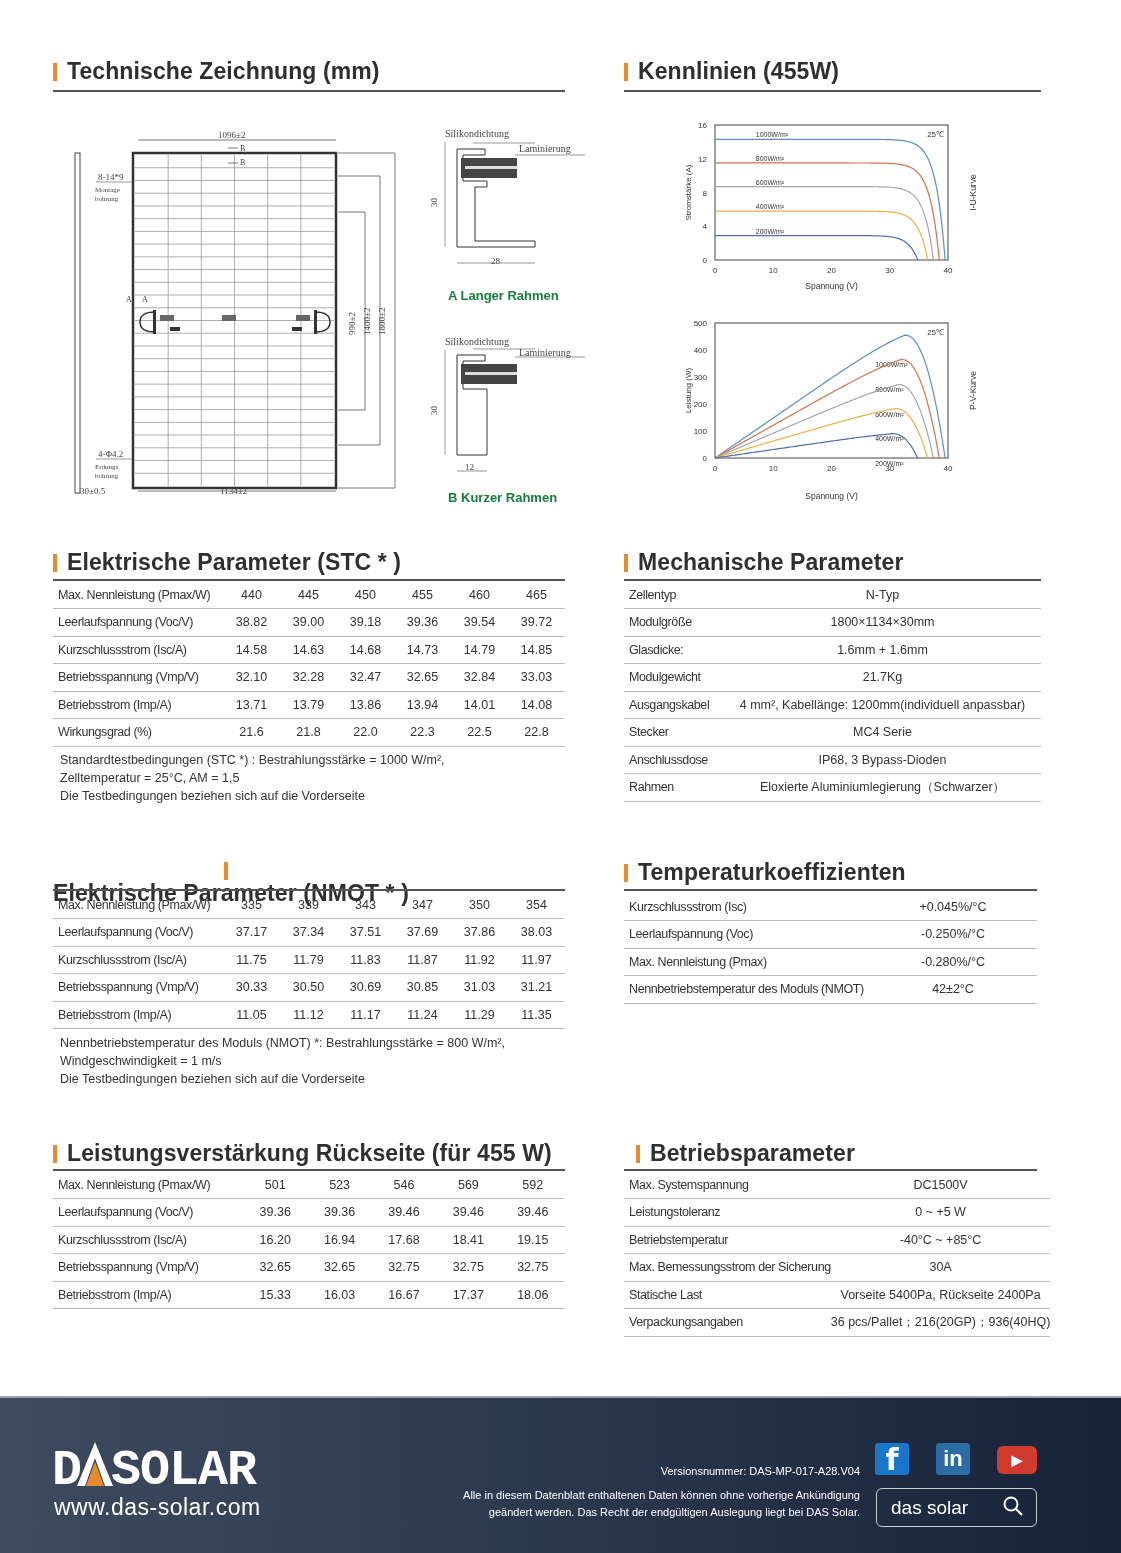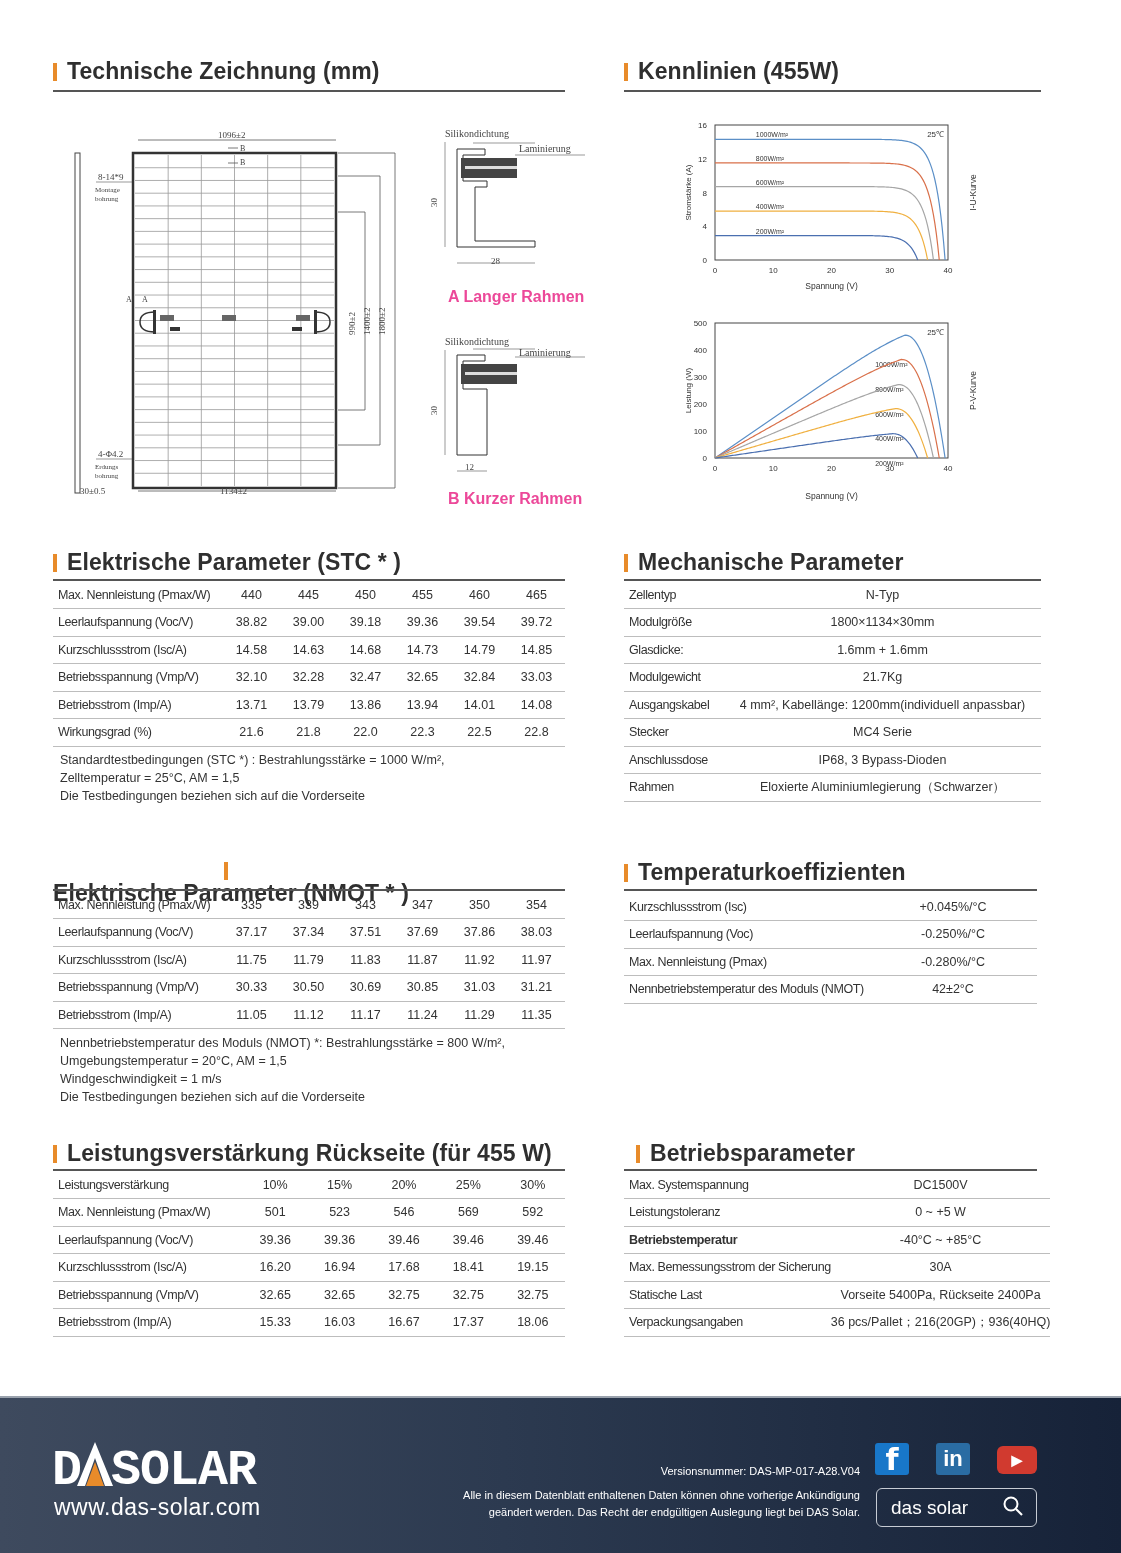--- a/index.html
+++ b/index.html
@@ -7,21 +7,21 @@
   .section-title { position: absolute; font-size: 23px; font-weight: bold; color: #2f2f2f; display: flex; align-items: center; letter-spacing: 0.1px; }
   .section-title .bar { display: inline-block; width: 4px; height: 18px; background: #e88b2a; margin-right: 10px; }
   .rule { position: absolute; height: 2px; background: #555; }
   table.spec { position: absolute; border-collapse: collapse; font-size: 12.5px; color: #333; }
   table.spec td { height: 27.5px; border-bottom: 1px solid #bdbdbd; padding: 0 0 0 5px; white-space: nowrap; }
   table.spec td.num { text-align: center; padding: 0; }
   table.spec td.lbl { letter-spacing: -0.4px; }
   .note { position: absolute; font-size: 12.5px; line-height: 18px; color: #333; }
   .drawing { position: absolute; }
   .drawing text { font-family: "Liberation Serif", serif; fill: #444; }
-  .cap { position: absolute; font-size: 16px; font-weight: bold; color: #ec4899; }
+  .cap { position: absolute; font-size: 13px; font-weight: bold; color: #15803d; }
   .chart { position: absolute; }
   .chart text { font-family: "Liberation Sans", sans-serif; fill: #333; }
   .footer { position: absolute; left: 0; top: 1398px; width: 1121px; height: 155px; background: linear-gradient(90deg, #3e4a5e 0%, #2c3a50 45%, #162238 100%); }
   .footer-line { position: absolute; left: 0; top: 1396px; width: 1121px; height: 2px; background: #9aa2ad; }
   .logo { position: absolute; left: 52px; top: 1440px; font-size: 50px; color: #fff; font-weight: bold; letter-spacing: -1px; font-family: Liberation Mono, monospace; }
   .logo-url { position: absolute; left: 54px; top: 1494px; font-size: 23px; color: #fff; letter-spacing: 0.5px; }
   .version { position: absolute; right: 261px; top: 1465px; font-size: 11px; color: #fff; }
   .disclaimer { position: absolute; right: 261px; top: 1487px; font-size: 11px; line-height: 17px; color: #fff; text-align: right; }
   .social { position: absolute; top: 1443px; width: 34px; height: 32px; border-radius: 3px; color: #fff; font-weight: bold; display: flex; align-items: center; justify-content: center; }
   .search-box { position: absolute; left: 876px; top: 1488px; width: 161px; height: 39px; border: 1px solid #c7ccd4; border-radius: 6px; color: #fff; font-size: 19px; display: flex; align-items: center; padding-left: 14px; }
@@ -364,21 +364,20 @@
         <td class="num">11.12</td>
         <td class="num">11.17</td>
         <td class="num">11.24</td>
         <td class="num">11.29</td>
         <td class="num">11.35</td>
       </tr>
     </tbody>
   </table>
 <div class="note" id="nmot-notes" style="left:60px;top:1034px;">
     <div>Nennbetriebstemperatur des Moduls (NMOT) *: Bestrahlungsstärke = 800 W/m²,</div>
-    <div>Umgebungstemperatur = 20°C, AM = 1,5</div>
     <div>Windgeschwindigkeit = 1 m/s</div>
     <div>Die Testbedingungen beziehen sich auf die Vorderseite</div>
   </div>
 
 <div class="section-title" style="left:624px;top:859px;">
     <span class="bar"></span>
     <span>Temperaturkoeffizienten</span>
   </div>
 <div class="rule" style="left:624px;top:889px;width:413px;"></div>
 <table class="spec" id="temp" style="left:624px;top:893px;width:413px;">
@@ -402,28 +401,20 @@
     </tbody>
   </table>
 
 <div class="section-title" style="left:53px;top:1140px;">
     <span class="bar"></span>
     <span>Leistungsverstärkung Rückseite (für 455 W)</span>
   </div>
 <div class="rule" style="left:53px;top:1169px;width:512px;"></div>
 <table class="spec" id="rear" style="left:53px;top:1171px;width:512px;">
     <tbody>
-      <tr>
-        <td class="lbl" style="width: 190px;">Leistungsverstärkung</td>
-        <td class="num">10%</td>
-        <td class="num">15%</td>
-        <td class="num">20%</td>
-        <td class="num">25%</td>
-        <td class="num">30%</td>
-      </tr>
       <tr>
         <td class="lbl" style="width: 190px;">Max. Nennleistung (Pmax/W)</td>
         <td class="num">501</td>
         <td class="num">523</td>
         <td class="num">546</td>
         <td class="num">569</td>
         <td class="num">592</td>
       </tr>
       <tr>
         <td class="lbl" style="width: 190px;">Leerlaufspannung (Voc/V)</td>
@@ -469,21 +460,21 @@
     <tbody>
       <tr>
         <td class="lbl" style="width: 180px;">Max. Systemspannung</td>
         <td class="num">DC1500V</td>
       </tr>
       <tr>
         <td class="lbl" style="width: 180px;">Leistungstoleranz</td>
         <td class="num">0 ~ +5 W</td>
       </tr>
       <tr>
-        <td class="lbl" style="width: 180px; font-weight: bold;">Betriebstemperatur</td>
+        <td class="lbl" style="width: 180px;">Betriebstemperatur</td>
         <td class="num">-40°C ~ +85°C</td>
       </tr>
       <tr>
         <td class="lbl" style="width: 180px;">Max. Bemessungsstrom der Sicherung</td>
         <td class="num">30A</td>
       </tr>
       <tr>
         <td class="lbl" style="width: 180px;">Statische Last</td>
         <td class="num">Vorseite 5400Pa, Rückseite 2400Pa</td>
       </tr>

